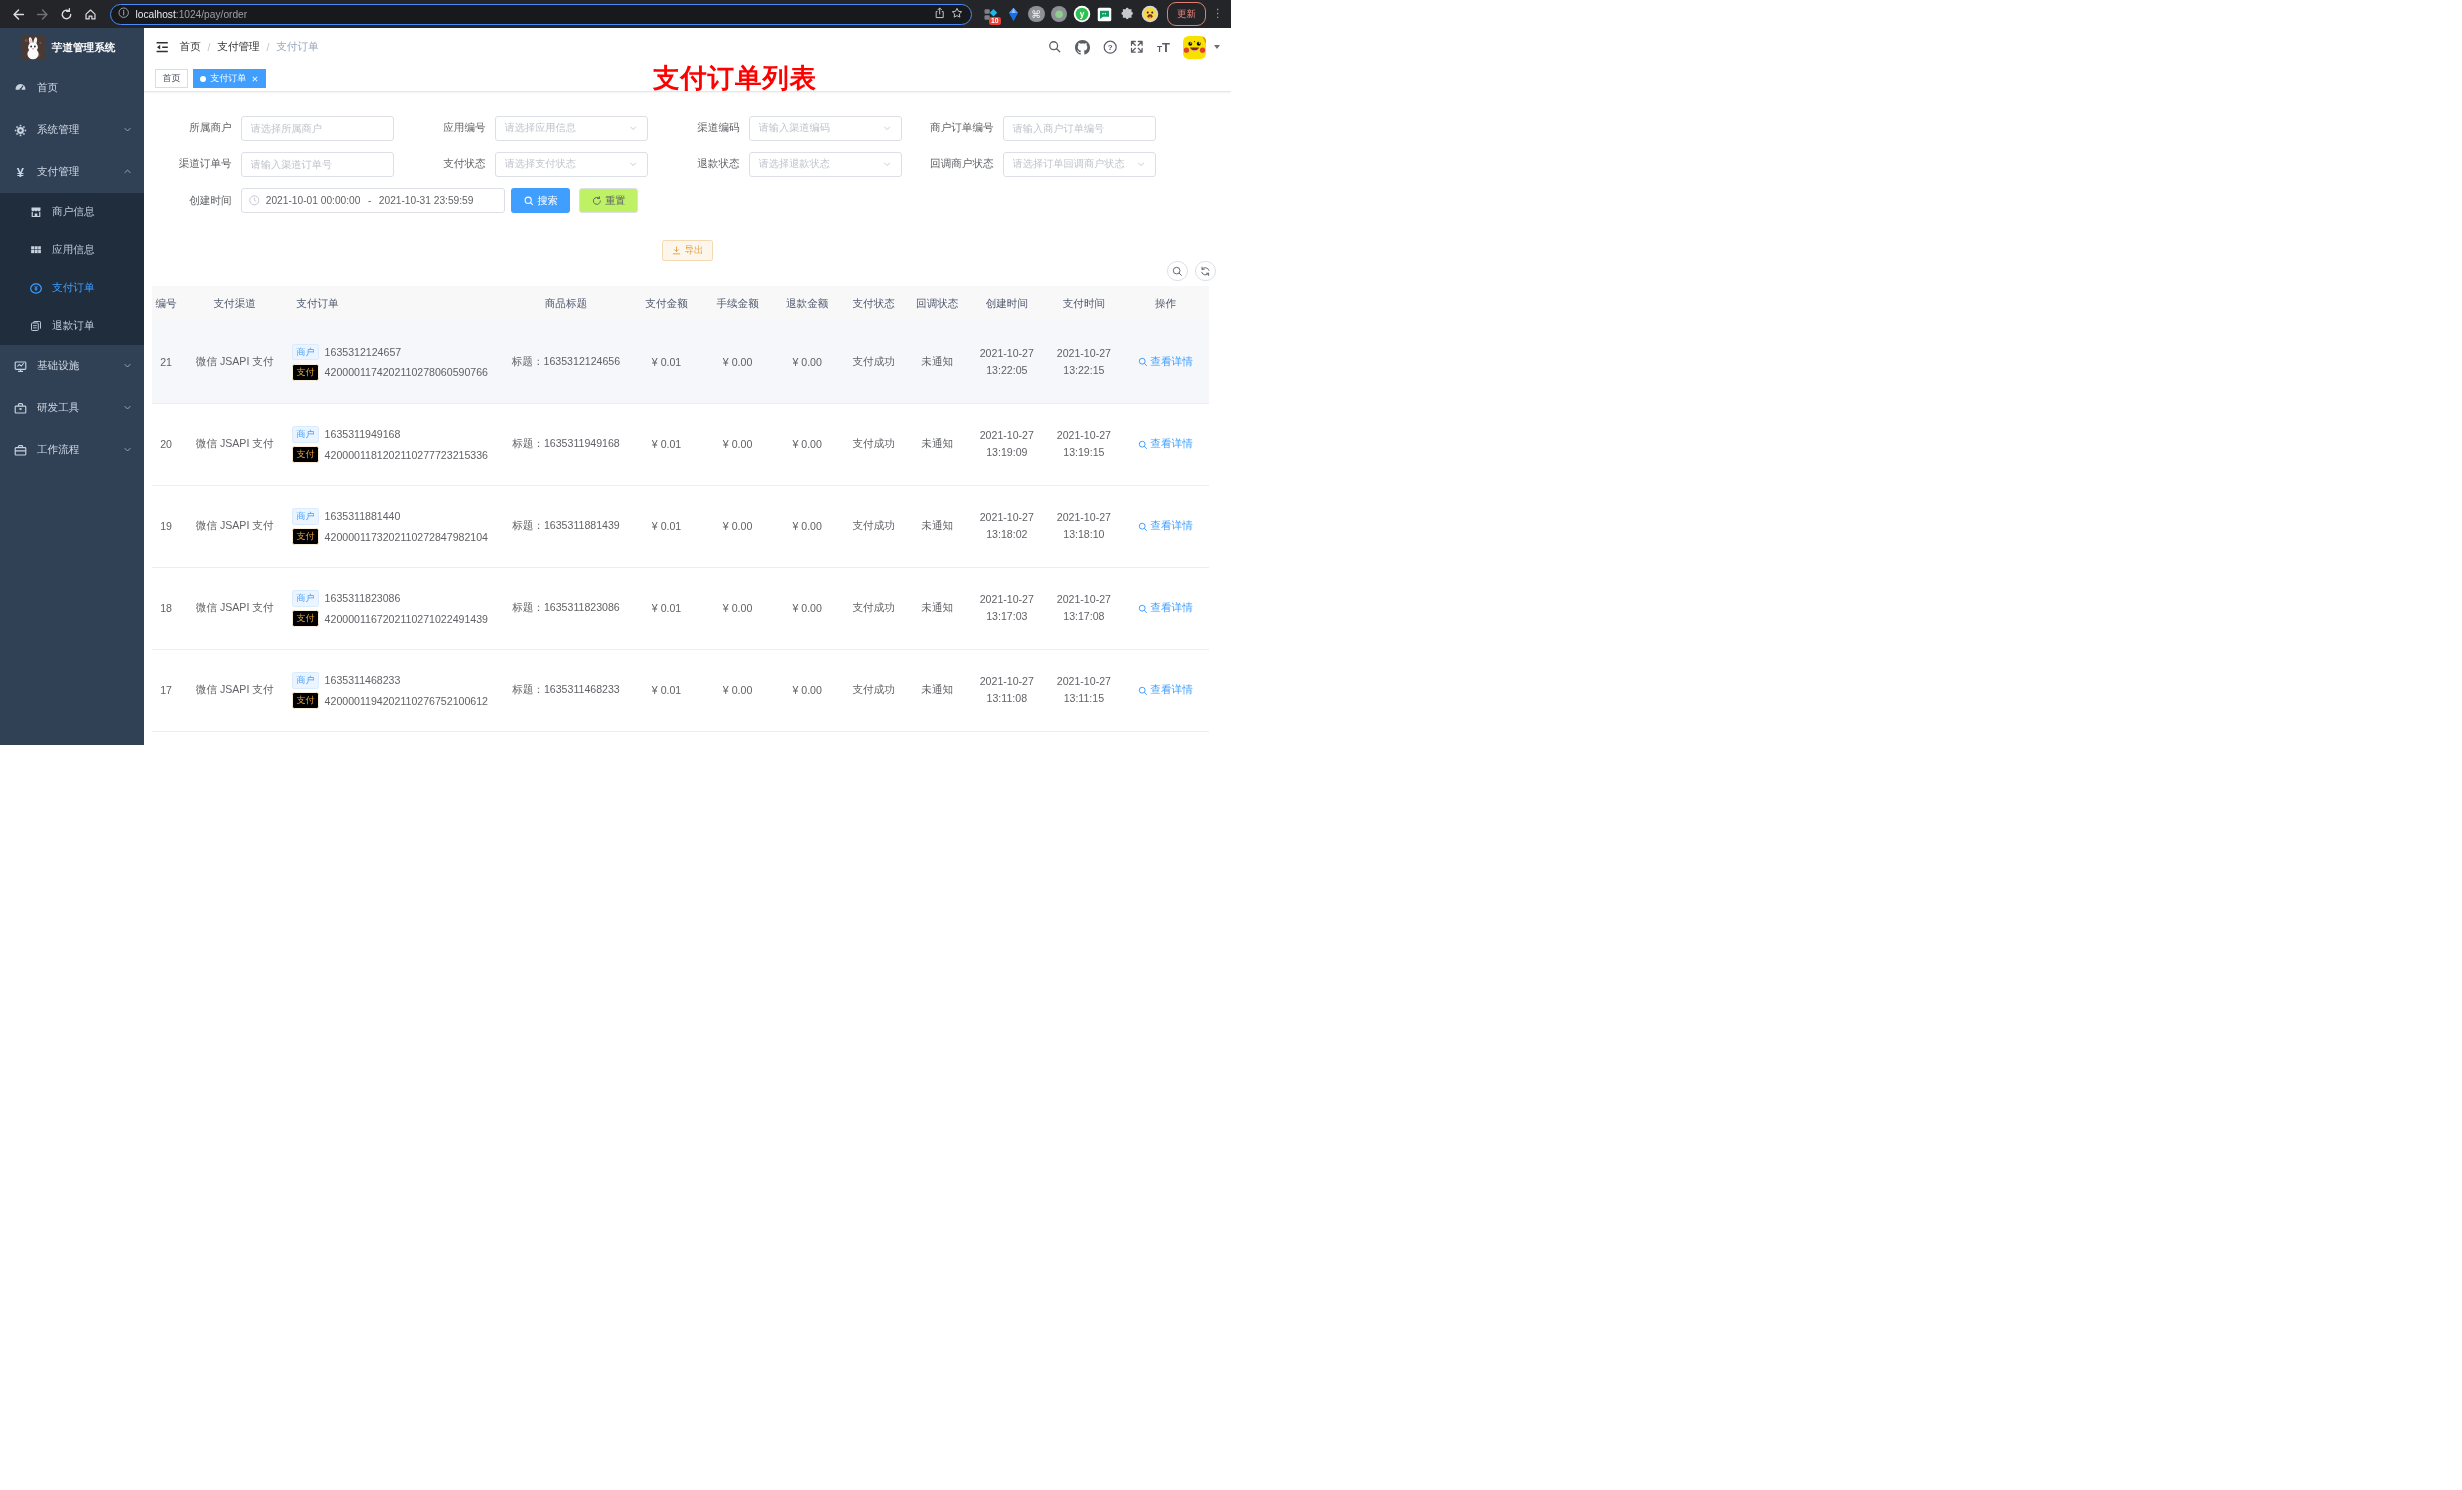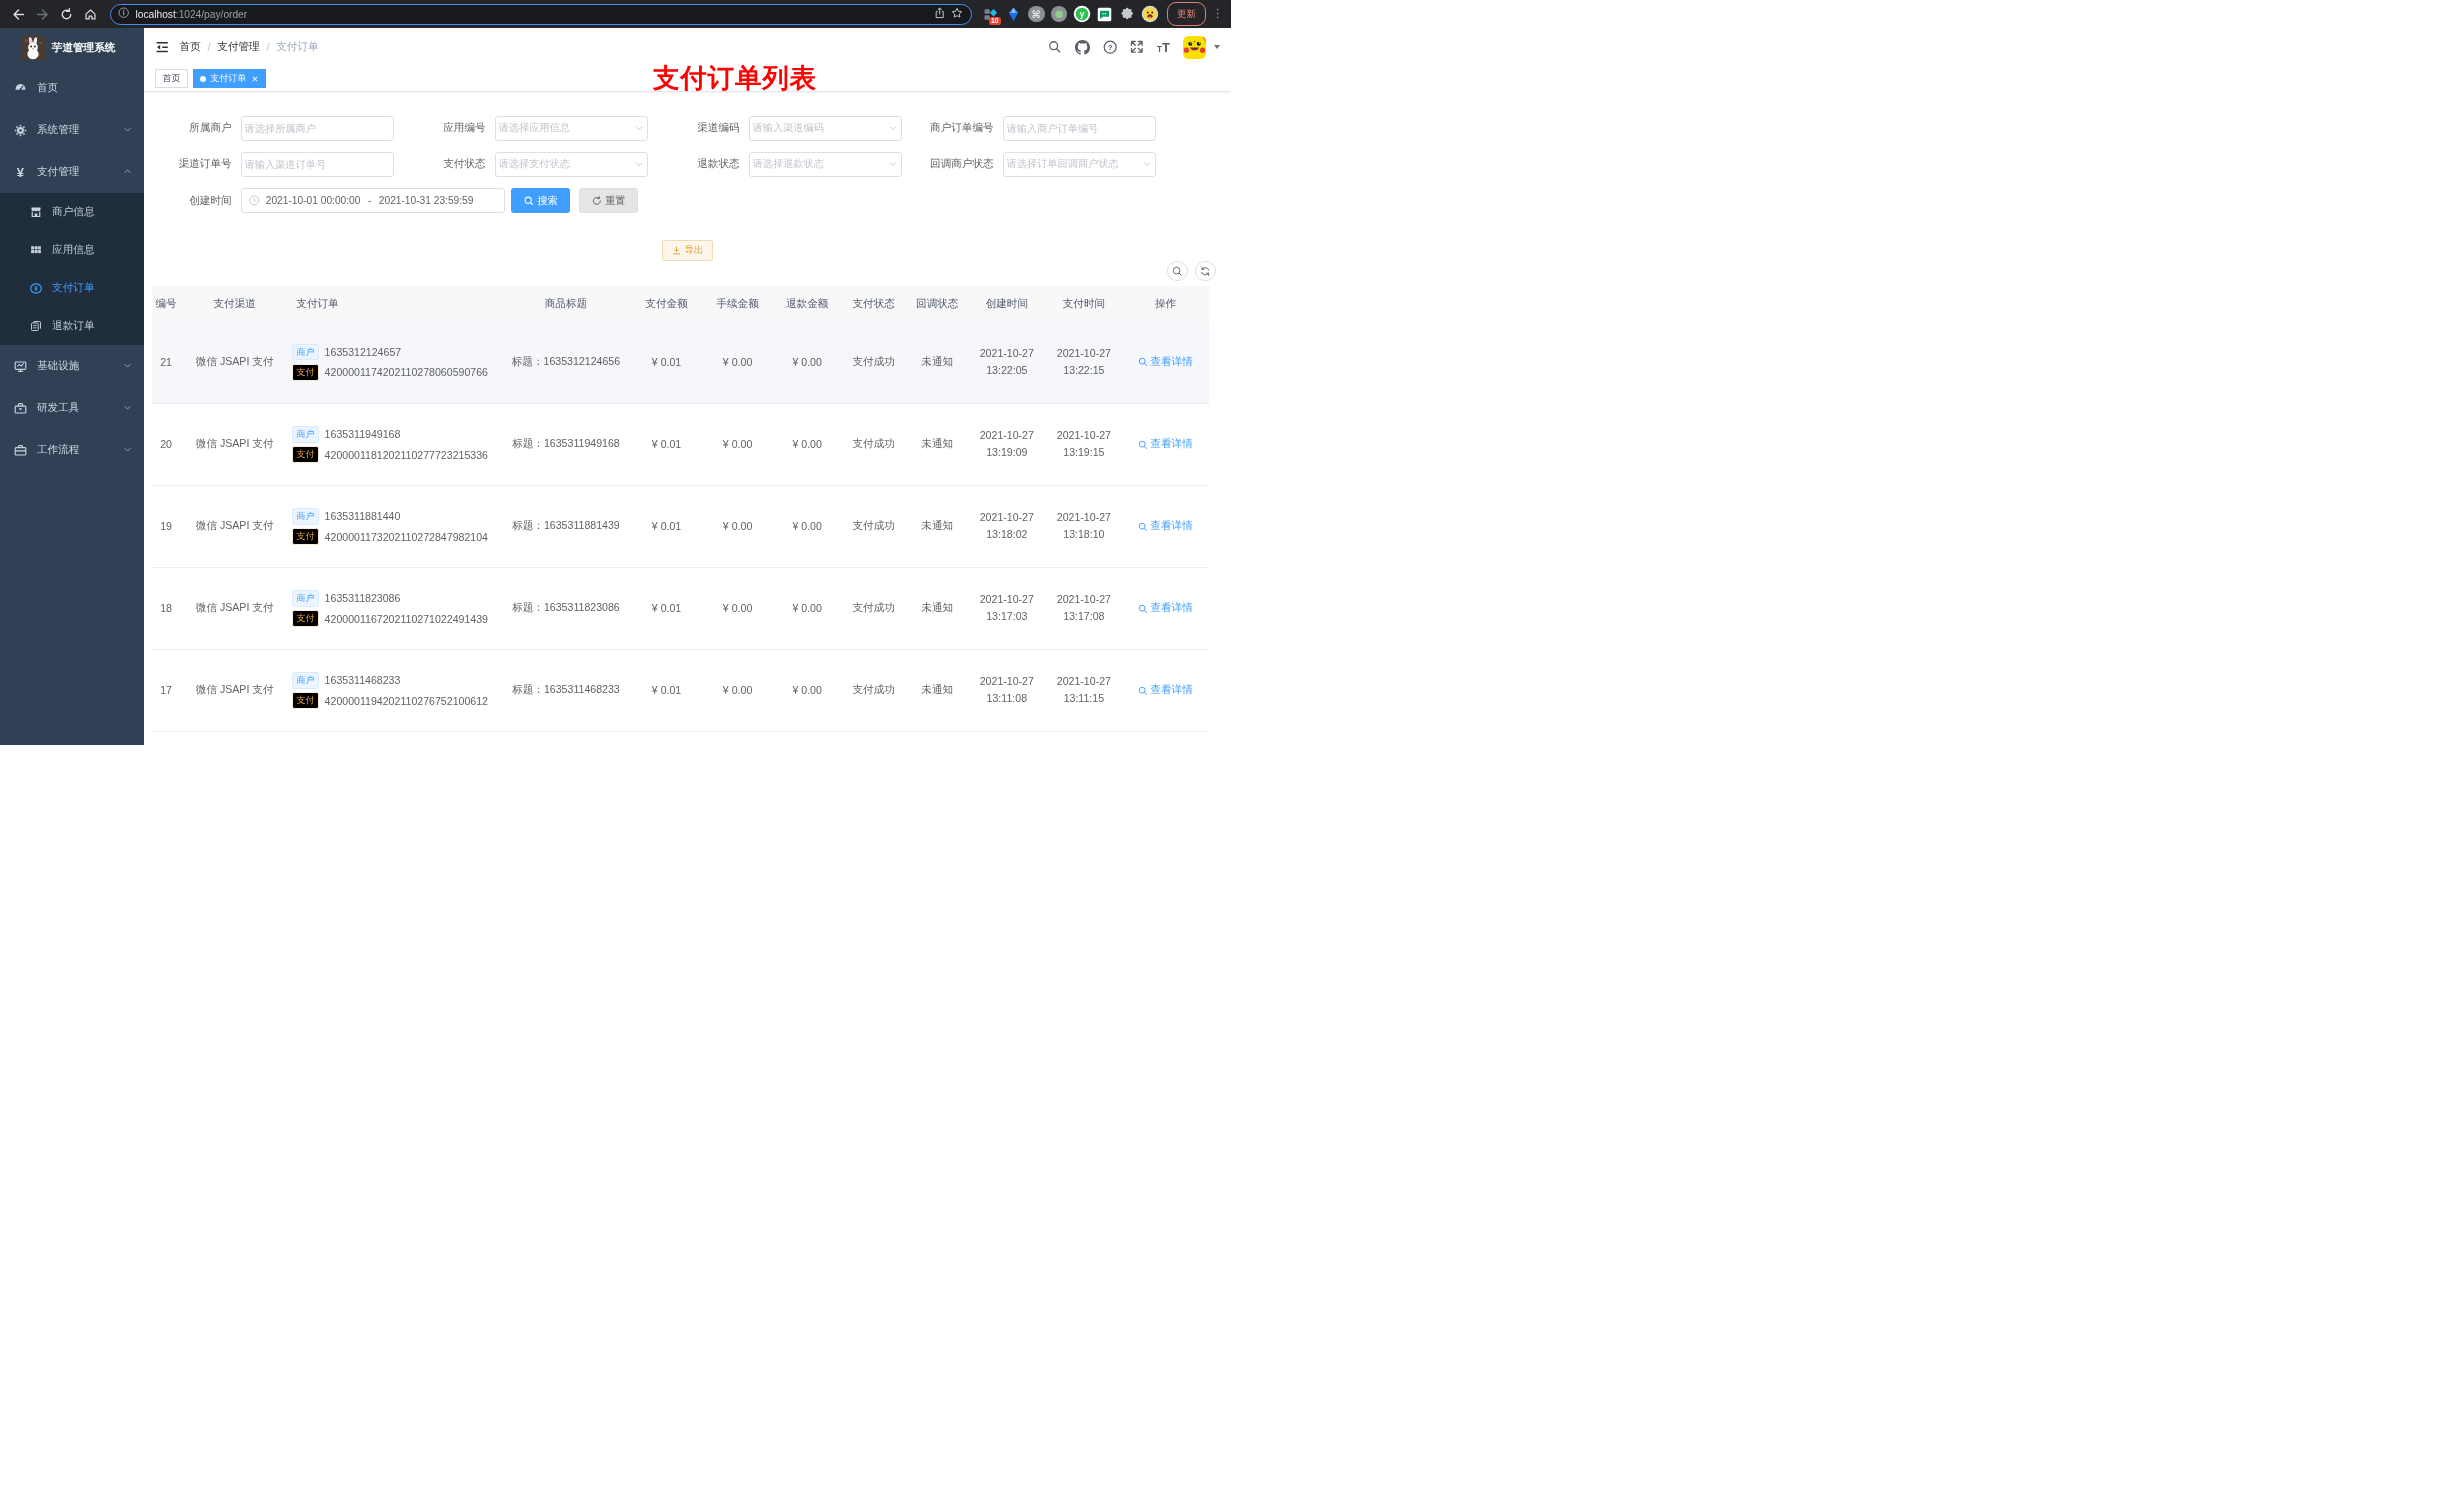--- a/index.html
+++ b/index.html
@@ -61,34 +61,34 @@
   .tv .dot { width:6px; height:6px; border-radius:50%; background:#fff; }
   .tv .x { font-size:8.3px; opacity:.9; margin-left:1.5px; }
 
   
   .content { flex:1; overflow:hidden; padding:0 7.6px; position:relative; }
 
   .filters { margin-top:23.5px; }
   .frow { display:grid; grid-template-columns:repeat(4,242px); gap:0 12px; margin-bottom:11.4px; }
   .fgroup { display:flex; align-items:center; height:25px; }
   .flabel { width:89px; text-align:right; padding-right:9px; font-size:10.6px; color:#606266; white-space:nowrap; flex:0 0 auto; }
-  .finput, .fsel { flex:1; height:25px; border:0.8px solid #dcdfe6; border-radius:3px; background:#fff; display:flex; align-items:center; padding:0 3px; }
+  .finput, .fsel { flex:1; height:25px; border:0.8px solid #dcdfe6; border-radius:3px; background:#fff; display:flex; align-items:center; padding:0 9px; }
   .finput input { border:none; outline:none; width:100%; font-size:10.2px; color:#606266; background:transparent; font-family:inherit; }
   .finput input::placeholder, .ph { color:#c0c4cc; font-size:10.2px; }
   .fsel { justify-content:space-between; cursor:pointer; }
   .fsel .ph { white-space:nowrap; overflow:hidden;font-family:Liberation Mono, monospace; }
   .fsel svg { flex:0 0 auto; margin-left:4.5px; }
 
   .drow { display:flex; align-items:center; height:25px; margin-bottom:0; }
   .daterange { width:264px; height:25px; border:0.8px solid #dcdfe6; border-radius:3px; display:flex; align-items:center; padding:0 7.6px; gap:6px; }
   .dtext { font-size:10.2px; color:#606266; white-space:nowrap; }
   .dsep { color:#606266; font-size:10.2px; padding:0 1.5px; }
   .btn { height:25px; border-radius:3px; font-size:10.2px; display:inline-flex; align-items:center; justify-content:center; gap:3.8px; padding:0 11.4px; cursor:pointer; border:0.8px solid transparent; font-family:inherit; }
   .btn-primary { background:#409eff; color:#fff; margin-left:6.8px; }
-  .btn-plain { background:#e5e5e5; border-color:#dcdfe6; color:#606266; margin-left:9px; }
+  .btn-plain { background:#bef264; border-color:#dcdfe6; color:#606266; margin-left:9px; }
   .btn-warn { background:#fdf6ec; border-color:#f5dab1; color:#e6a23c; height:21px; padding:0 8.3px; font-size:9.5px; border-radius:2.3px; }
 
   .toolbar-row { margin-top:26.5px; display:flex; align-items:center;flex-direction:column; }
   .tb-right { margin-left:auto; display:flex; gap:7.6px; padding-right:7.6px; }
   .cbtn { width:20.4px; height:20.4px; border-radius:50%; border:0.8px solid #dcdfe6; background:#fff; display:flex; align-items:center; justify-content:center; color:#5a5e66; cursor:pointer; }
 
   
   table { width:1057px; border-collapse:collapse; table-layout:fixed; margin-top:5.3px; font-size:10.6px; color:#606266; }
   thead th { background:#f8f8f9; height:35px; font-weight:500; color:#515a6e; font-size:10.6px; padding:0 3px;font-family:Liberation Mono, monospace; }
   tbody td { height:82px; border-bottom:0.8px solid #ebeef5; padding:6px 3px; vertical-align:middle; }

